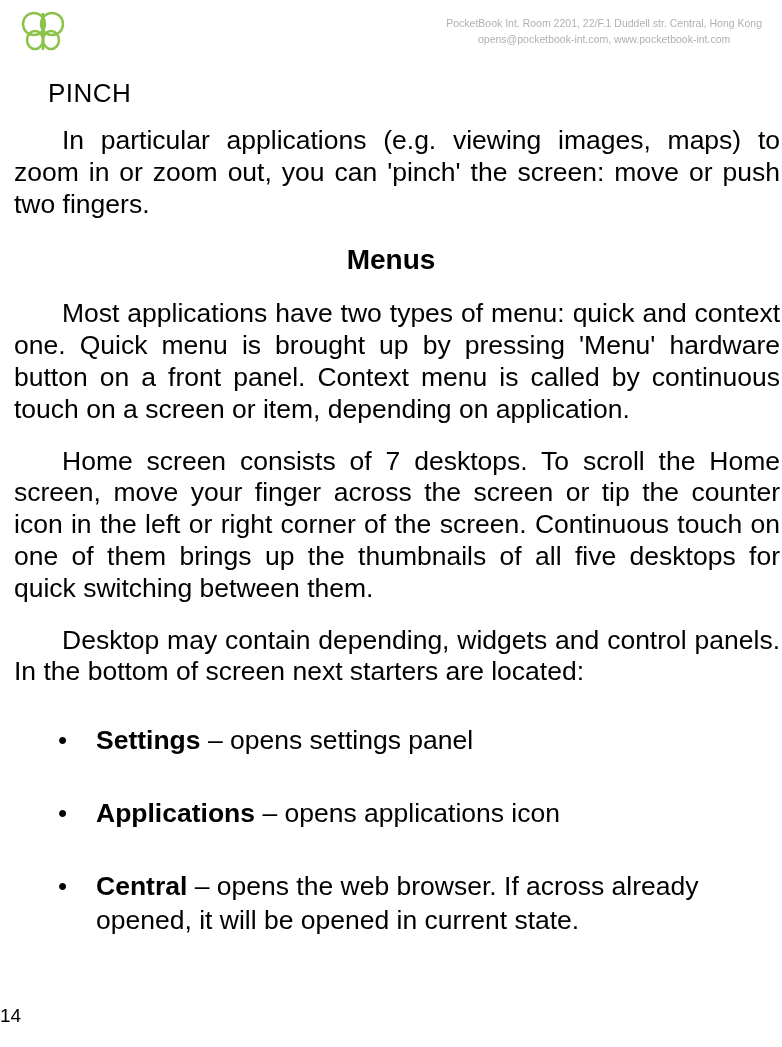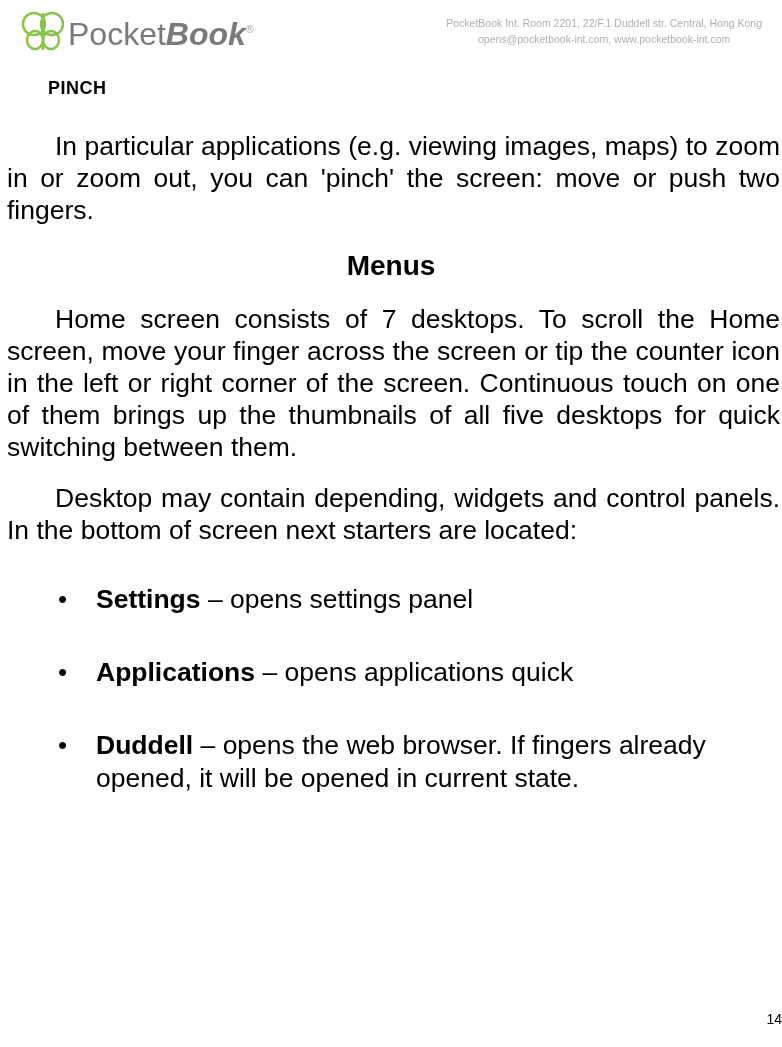--- a/index.html
+++ b/index.html
@@ -46,31 +46,31 @@
       font-size: 10.5px;
       color: #b0b0b0;
       text-align: center;
       line-height: 1.5;
       padding-top: 6px;
     }
     .content {
       padding: 20px 0 0 0;
     }
     .section-pinch {
-      font-size: 18px;
-      font-weight: bold;
+      font-size: 26px;
+      font-weight: normal;
       font-variant: small-caps;
       margin-left: 48px;
-      margin-bottom: 32px;
+      margin-bottom: 16px;
       letter-spacing: 0.5px;
     }
     .para {
       font-size: 26.5px;
       text-align: justify;
-      margin: 0 0 20px 5px;
+      margin: 0 0 20px 12px;
       text-indent: 48px;
       line-height: 1.2;
       color: #000;
       padding: 0 2px;
     }
     .heading {
       font-size: 28px;
       font-weight: bold;
       text-align: center;
       margin: 24px 0 22px 0;
@@ -97,63 +97,61 @@
       font-size: 26px;
     }
     .bold-term {
       font-weight: bold;
     }
     .page-number {
       position: absolute;
       bottom: 20px;
       left: 0;
       right: 0;
-      text-align: right;
-      font-size: 14px;
+      text-align: left;
+      font-size: 19px;
     }
   </style>
 </head>
 <body>
 
 <div class="header">
   <div class="logo">
     <span class="logo-icon">
       <svg width="48" height="44" viewBox="0 0 48 44">
         <ellipse cx="14" cy="14" rx="11" ry="11" fill="none" stroke="#8bc34a" stroke-width="2.5"></ellipse>
         <ellipse cx="32" cy="14" rx="11" ry="11" fill="none" stroke="#8bc34a" stroke-width="2.5"></ellipse>
         <ellipse cx="15" cy="30" rx="8" ry="9" fill="none" stroke="#8bc34a" stroke-width="2.5"></ellipse>
         <ellipse cx="31" cy="30" rx="8" ry="9" fill="none" stroke="#8bc34a" stroke-width="2.5"></ellipse>
         <line x1="23" y1="3" x2="23" y2="40" stroke="#8bc34a" stroke-width="2.5"></line>
       </svg>
     </span>
-    <span class="logo-text">
-      <span>Pocket</span><span class="bold">Book</span><span class="logo-reg">®</span>
-    </span>
   </div>
   <div class="company-info">
     <div>PocketBook Int. Room 2201, 22/F.1 Duddell str. Central, Hong Kong</div>
     <div>opens@pocketbook-int.com, www.pocketbook-int.com</div>
   </div>
 </div>
 
 <div class="content">
   <div class="section-pinch">PINCH</div>
   <p class="para">In particular applications (e.g. viewing images, maps) to zoom in or zoom out, you can 'pinch' the screen: move or push two fingers.</p>
 
   <div class="heading">Menus</div>
+  <p class="para">Most applications have two types of menu: quick and context one. Quick menu is brought up by pressing 'Menu' hardware button on a front panel. Context menu is called by continuous touch on a screen or item, depending on application.</p>
 
   <p class="para">Home screen consists of 7 desktops. To scroll the Home screen, move your finger across the screen or tip the counter icon in the left or right corner of the screen. Continuous touch on one of them brings up the thumbnails of all five desktops for quick switching between them.</p>
   <p class="para">Desktop may contain depending, widgets and control panels. In the bottom of screen next starters are located:</p>
 
   <ul class="bullets">
     <li>
       <span class="bold-term">Settings</span><span> – opens settings panel</span>
     </li>
     <li>
-      <span class="bold-term">Applications</span><span> – opens applications quick</span>
+      <span class="bold-term">Applications</span><span> – opens applications icon</span>
     </li>
     <li>
-      <span class="bold-term">Duddell</span><span> – opens the web browser. If fingers already opened, it will be opened in current state.</span>
+      <span class="bold-term">Central</span><span> – opens the web browser. If across already opened, it will be opened in current state.</span>
     </li>
   </ul>
 </div>
 
 <div class="page-number">14</div>
 
 </body></html>

